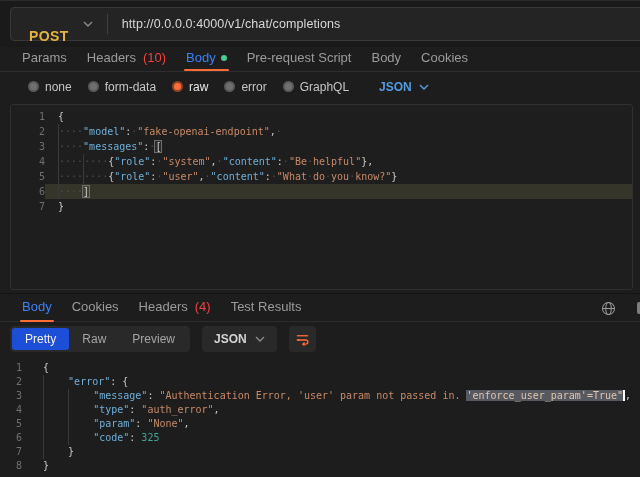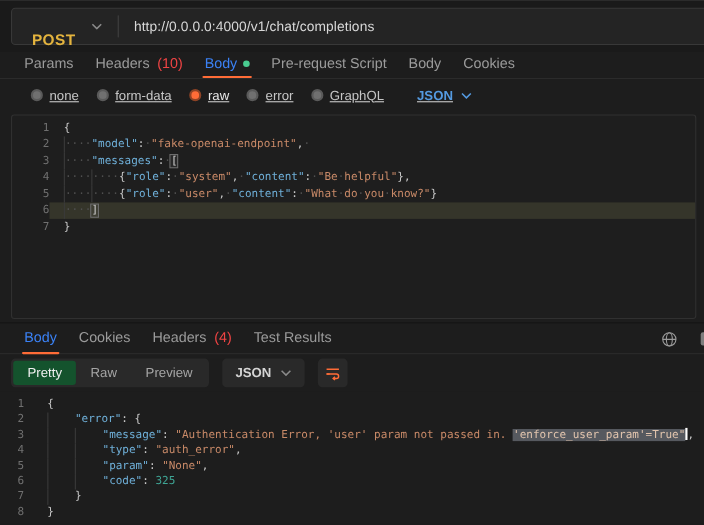--- a/index.html
+++ b/index.html
@@ -26,21 +26,21 @@
 
   
   .tabs-strip { height:25px; display:flex; align-items:flex-start; padding-left:12px; border-bottom:1px solid #2e2e2e; background:#1d1d1d; }
   .rtab { position:relative; font-size:13px; color:#9b9b9b; padding:3px 10px 6px 10px; cursor:pointer; display:flex; align-items:center; gap:5px; white-space:nowrap; }
   .rtab .count { color:#ef4444; margin-left:2px; }
   .rtab.active { color:#3b82f6; }
   .rtab.active::after { content:""; position:absolute; left:8px; right:8px; bottom:0; height:2px; background:#ff6c37; border-radius:1px; }
   .green-dot { width:6px; height:6px; border-radius:50%; background:#49cc90; display:inline-block; }
 
   
-  .options-strip { height:29px; display:flex; align-items:center; padding-left:28px; gap:16px; background:#1d1d1d;text-decoration:underline; }
+  .options-strip { height:29px; display:flex; align-items:center; padding-left:28px; gap:16px; background:#1d1d1d; }
   .radio-item { display:flex; align-items:center; gap:6px; font-size:12px; color:#c6c6c6; cursor:pointer; white-space:nowrap; }
   .radio { width:11px; height:11px; border-radius:50%; background:#707070; border:2px solid #5a5a5a; display:inline-block; }
   .radio.selected { background:#ff6c37; border-color:#8e4325; }
   .lang-select { display:flex; align-items:center; gap:7px; margin-left:14px; cursor:pointer; }
   .lang-select .lang-label { color:#549ae0; font-size:12px; font-weight:bold; }
 
   
   .editor { font-family:"DejaVu Sans Mono", monospace; font-size:10px; }
   .request-editor {
     margin:3px 7px 0 10px; height:186px;
@@ -72,21 +72,21 @@
   .response-section { border-top:1px solid #141414; margin-top:3px; background:#1d1d1d; }
   .resp-tabs { height:28px; display:flex; align-items:center; padding-left:12px; border-bottom:1px solid #2c2c2c; position:relative; }
   .resp-tabs .rtab { padding-top:6px; padding-bottom:8px; }
   .resp-tabs .rtab.active::after { bottom:0; }
   .globe-btn { position:absolute; right:24px; top:7px; width:15px; height:15px; cursor:pointer; }
   .sliver { position:absolute; right:-1px; top:8px; width:4px; height:12px; background:#8f8f8f; border-radius:2px 0 0 2px; opacity:.85; }
 
   .resp-toolbar { height:34px; display:flex; align-items:center; padding-left:10px; gap:12px; }
   .seg-group { display:flex; background:#292929; border-radius:4px; padding:2px; height:26px; align-items:center; }
   .seg { font-size:12px; color:#a5a5a5; padding:4px 13px; border-radius:3px; cursor:pointer; white-space:nowrap; }
-  .seg.active { background:#14532d; color:#f0f0f0; }
+  .seg.active { background:#1d4ed8; color:#f0f0f0; }
   .resp-lang { display:flex; align-items:center; gap:8px; background:#292929; border-radius:4px; height:26px; padding:0 12px; cursor:pointer; }
   .resp-lang .lang-label { font-size:12px; color:#d4d4d4; font-weight:bold; }
   .icon-btn { width:27px; height:26px; background:#292929; border-radius:4px; display:flex; align-items:center; justify-content:center; cursor:pointer; }
 
   .response-editor { padding-top:5px; height:120px; overflow:hidden; background:#1d1d1d; }
 </style>
 </head>
 <body>
 
 <div class="url-strip">

